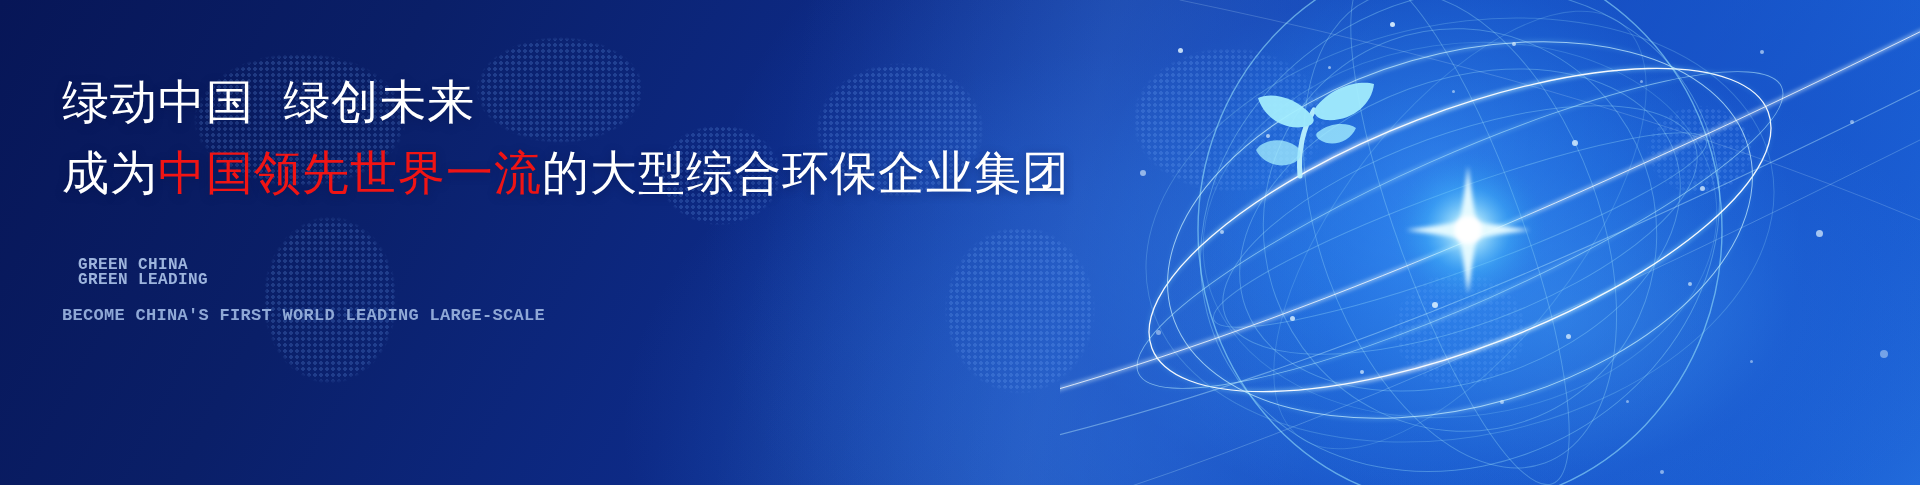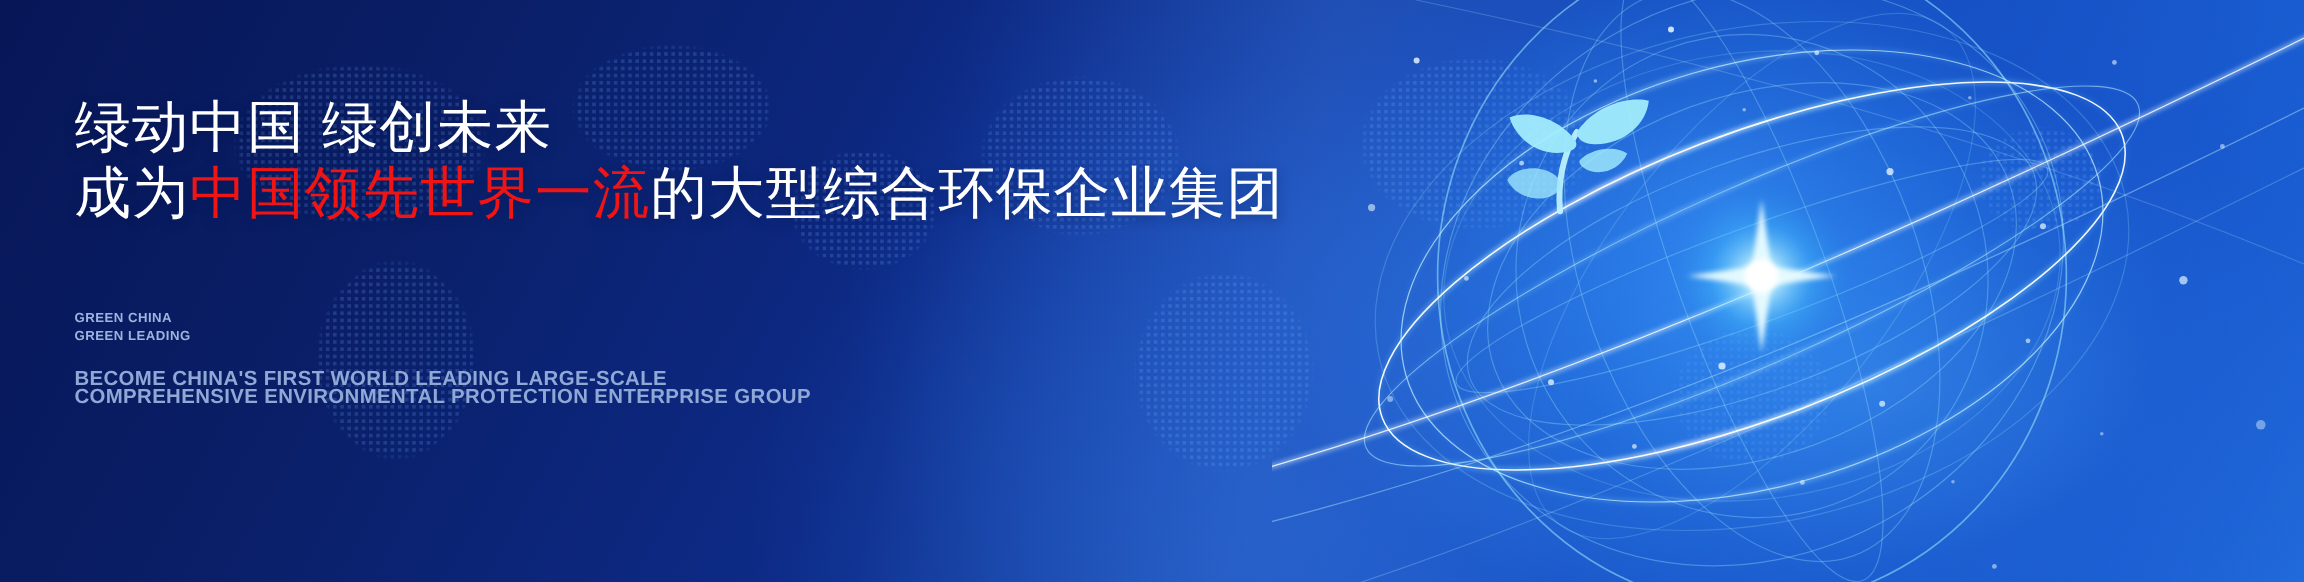--- a/index.html
+++ b/index.html
@@ -5,20 +5,21 @@
 <style>
   html,body{margin:0;padding:0;background:#06194f;}
   body{font-family:"Liberation Sans","DejaVu Sans",sans-serif;}
 
   .banner{
     position:relative;width:1920px;height:485px;overflow:hidden;
     background:
       radial-gradient(ellipse 1100px 760px at 1430px 250px, rgba(40,120,230,.95) 0%, rgba(24,82,200,.55) 34%, rgba(12,45,150,0) 66%),
       radial-gradient(ellipse 900px 620px at 1180px 430px, rgba(44,118,225,.55) 0%, rgba(20,70,180,0) 62%),
       linear-gradient(118deg,#071657 0%,#0a1f68 20%,#0d2a86 41%,#1240ab 60%,#1551c4 76%,#1b63d8 92%,#2471e0 100%);
+    font-family: Liberation Mono, monospace;
   }
 
   .world-strip{
     position:absolute;left:0;top:0;width:1920px;height:485px;
     background-image:radial-gradient(circle, rgba(120,175,255,.40) 40%, rgba(0,0,0,0) 42%);
     background-size:6px 6px;
     -webkit-mask-image:
       radial-gradient(ellipse 190px 120px at 300px 120px,#000 52%,transparent 56%),
       radial-gradient(ellipse 150px 95px at 560px 90px,#000 52%,transparent 56%),
       radial-gradient(ellipse 120px 150px at 330px 300px,#000 52%,transparent 56%),
@@ -58,26 +59,26 @@
   .headline{
     position:absolute;left:0;top:78px;width:1060px;
     color:#ffffff;
     font-size:47px;
     line-height:55px;
     font-weight:400;
     letter-spacing:1px;
     white-space:nowrap;
     text-shadow:0 2px 10px rgba(0,20,70,.45);
   }
-  .headline .l2{display:block;}
+  .headline .l2{display:block;margin-top:16px;}
   .hl-red{color:#f01414;}
 
   .en-slogan{
-    position:absolute;left:0;top:258px;
-    font-size:11px;line-height:15px;font-weight:700;
+    position:absolute;left:16px;top:258px;
+    font-size:16px;line-height:15px;font-weight:700;
     letter-spacing:.4px;
     color:#9db4dd;
   }
   .en-tagline{
     position:absolute;left:0;top:308px;
     font-size:17px;line-height:15px;font-weight:700;
     letter-spacing:.3px;
     color:#8fa8d6;
   }
 
@@ -226,17 +227,16 @@
       </span>
     </div>
 
     <div class="en-slogan">
       <div>GREEN CHINA</div>
       <div>GREEN LEADING</div>
     </div>
 
     <div class="en-tagline">
       <div>BECOME CHINA'S FIRST WORLD LEADING LARGE-SCALE</div>
-      <div>COMPREHENSIVE ENVIRONMENTAL PROTECTION ENTERPRISE GROUP</div>
     </div>
 
   </div>
 </div>
 
 </body></html>

